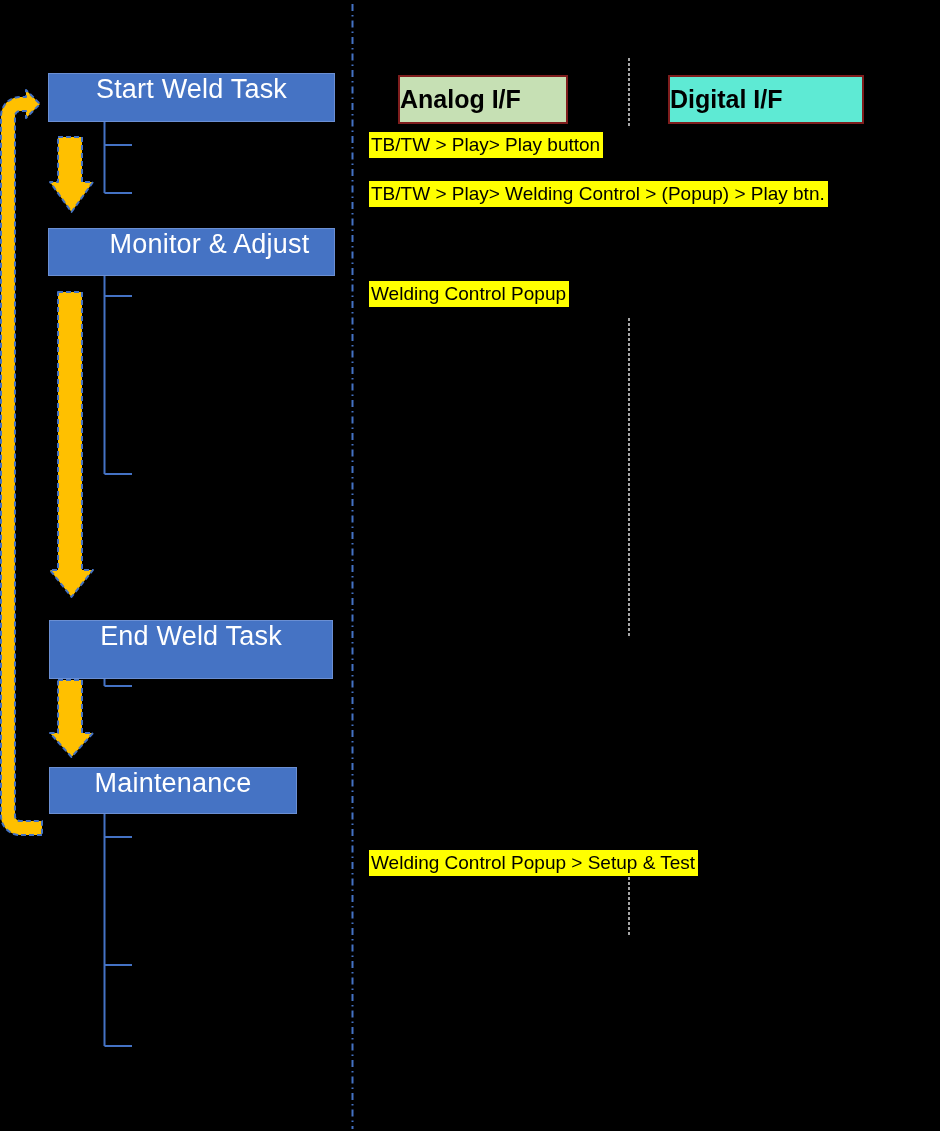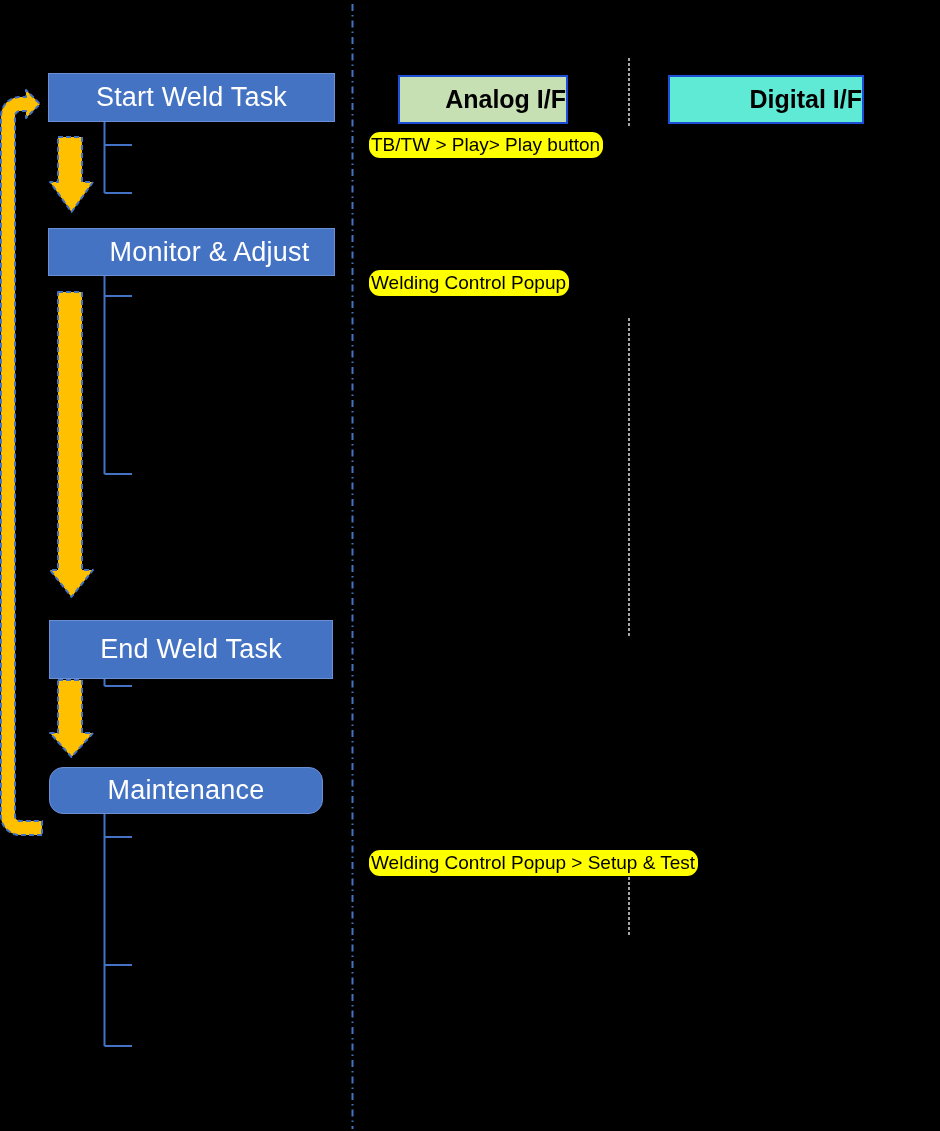--- a/index.html
+++ b/index.html
@@ -11,55 +11,54 @@
     font-family:"Liberation Sans", sans-serif;
   }
   svg.layer{position:absolute;left:0;top:0;width:940px;height:1131px;pointer-events:none;}
 
   .task-box{
     position:absolute;
     background:#4573c4;
     border:1px solid #6b8fd3;
     box-sizing:border-box;
     color:#ffffff;
-    display:flex;align-items:center;justify-content:center;
+    display:flex;justify-content:center;
     font-size:27px;
     letter-spacing:0.2px;
   }
   .box-start  {left:48px; top:73px;  width:287px; height:49px;}
   .box-monitor{left:48px; top:228px; width:287px; height:48px;padding-left:36px;}
   .box-end    {left:49px; top:620px; width:284px; height:59px;}
-  .box-maint  {left:49px; top:767px; width:274px; height:47px;border-radius:14px;}
+  .box-maint  {left:49px; top:767px; width:248px; height:47px;}
 
   .if-box{
     position:absolute;
-    border:2px solid #1d4ed8;
+    border:2px solid #7f1d1d;
     box-sizing:border-box;
     color:#000;
     font-weight:bold;
     font-size:25px;
-    display:flex;align-items:center;justify-content:flex-end;
+    display:flex;align-items:center;justify-content:flex-start;
   }
   .if-analog {left:398px; top:75px; width:170px; height:49px; background:#c6e0b4;}
   .if-digital{left:668px; top:75px; width:196px; height:49px; background:#5eead4;}
 
   .note{
     position:absolute;
     left:369px;
     background:#ffff00;
     color:#000;
     font-size:19px;
     line-height:24px;
     padding:1px 3px 1px 2px;
     white-space:nowrap;
-    border-radius:11px;
   }
   .note-1{top:132px;}
   .note-2{top:181px;}
-  .note-3{top:270px;}
+  .note-3{top:281px;}
   .note-4{top:826px;margin-top:24px;}
 </style>
 </head>
 <body>
 
 <div id="canvas">
 
   <svg class="layer">
 
     <line x1="352.5" y1="4" x2="352.5" y2="1129" stroke="#4472C4" stroke-width="2" stroke-dasharray="7 4 1.5 4"></line>
@@ -100,16 +99,17 @@
   </div>
 
   <div class="if-box if-analog">
     <span>Analog I/F</span>
   </div>
   <div class="if-box if-digital">
     <span>Digital I/F</span>
   </div>
 
   <div class="note note-1">TB/TW &gt; Play&gt; Play button</div>
+  <div class="note note-2">TB/TW &gt; Play&gt; Welding Control &gt; (Popup) &gt; Play btn.</div>
   <div class="note note-3">Welding Control Popup</div>
   <div class="note note-4">Welding Control Popup &gt; Setup &amp; Test</div>
 
 </div>
 
 </body></html>

